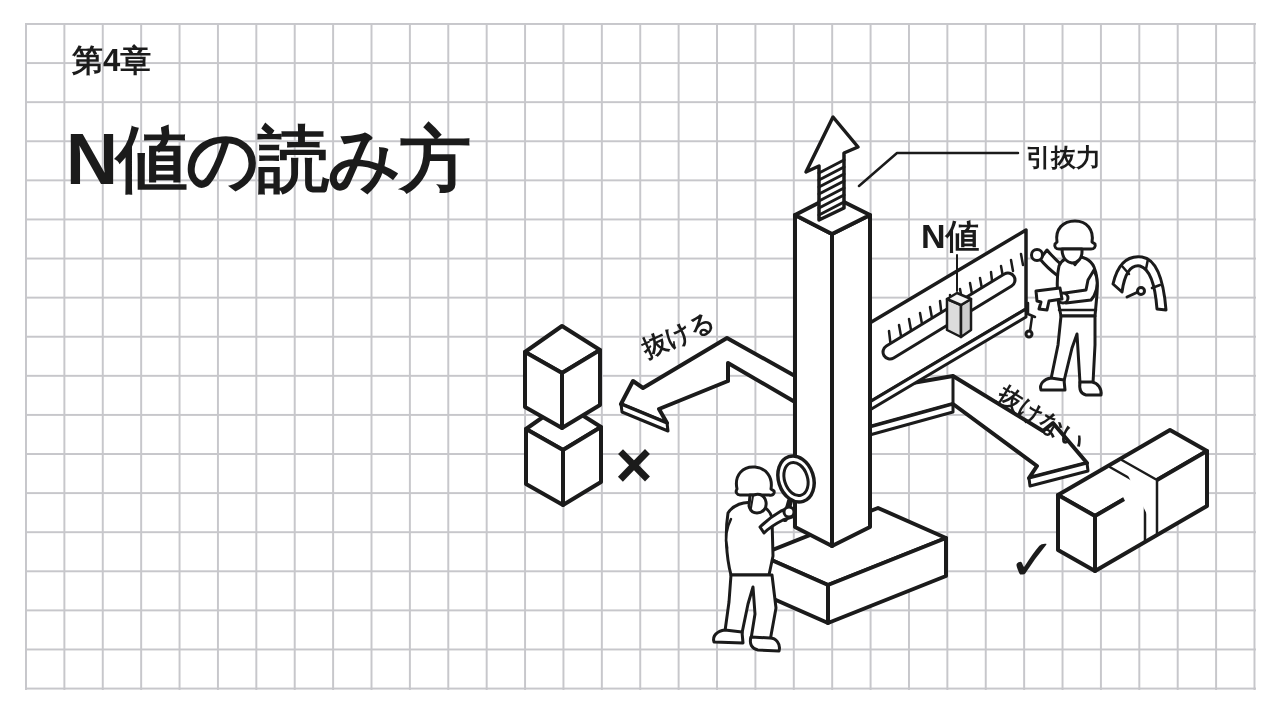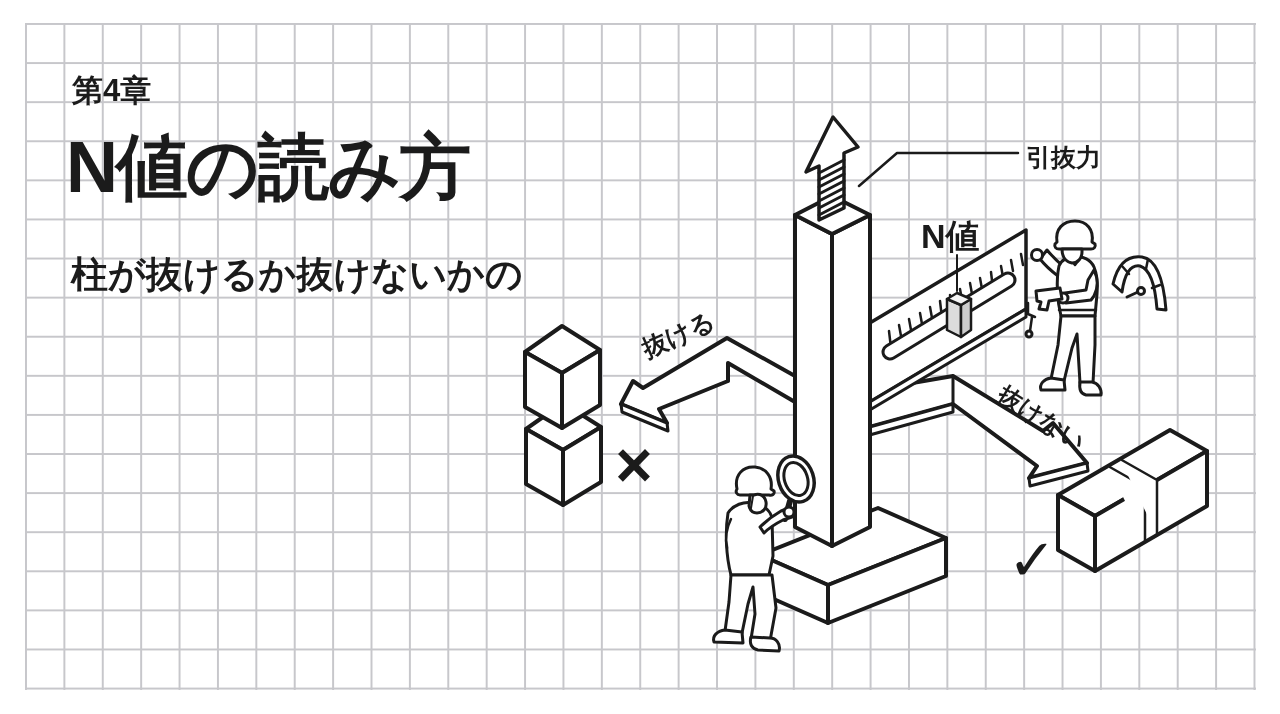--- a/index.html
+++ b/index.html
@@ -9,37 +9,36 @@
   }
   
   #grid{
     position:absolute;left:25px;top:23px;width:1231px;height:667px;
     background-image:
       linear-gradient(to right,#c7c7cb 1.5px,transparent 1.5px),
       linear-gradient(to bottom,#c7c7cb 1.5px,transparent 1.5px);
     background-size:38.4px 39.1px;
   }
   .txt{position:absolute;white-space:nowrap;color:#1b1b1b;}
-  #chapter{left:72px;top:70px;font-size:31px;font-weight:900;}
-  #title{left:66px;top:120px;font-size:72px;font-weight:900;letter-spacing:-2px;}
+  #chapter{left:72px;top:40px;font-size:31px;font-weight:900;}
+  #title{left:66px;top:112px;font-size:72px;font-weight:900;letter-spacing:-2px;}
   #subtitle{left:71px;top:248px;font-size:37px;font-weight:900;line-height:53px;}
   #art{position:absolute;left:0;top:0;width:1280px;height:714px;}
   svg text{font-family:"Liberation Sans","DejaVu Sans",sans-serif;fill:#1b1b1b;}
   .lbl{font-weight:900;}
 </style>
 </head>
 <body>
 
 <div id="stage">
   <div id="grid"></div>
 
   <div id="chapter" class="txt">第4章</div>
   <div id="title" class="txt">N値の読み方</div>
   <div id="subtitle" class="txt">
-    <div>柱が抜けるか抜けないかの</div>
   </div>
 
   <svg id="art" viewBox="0 0 1280 714" fill="none" stroke-linejoin="round" stroke-linecap="round">
 
     <g stroke="#1b1b1b">
       <path fill="#ffffff" stroke-width="4" d="M795,376 L727,338 L643,388 L633,381 L621,404 L667,423 L659,409 L728,381 L728,363 L795,402 Z"></path>
       <line x1="728" y1="363" x2="728" y2="381" stroke-width="3"></line>
       <path fill="#ffffff" stroke-width="3" d="M621,404 L667,423 L668,431 L622,412 Z"></path>
       <g fill="#ffffff" stroke-width="4">
 

